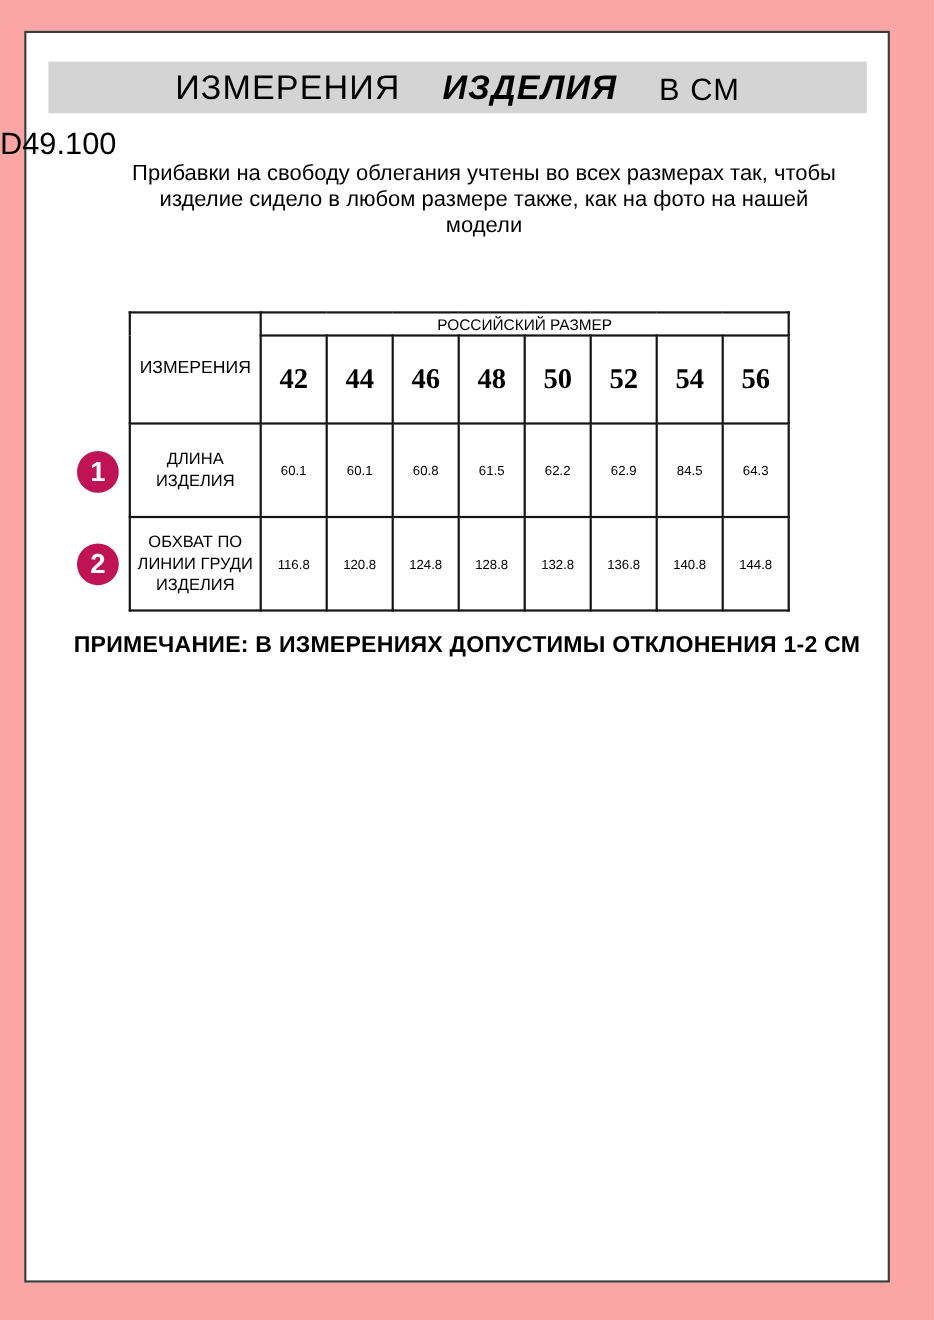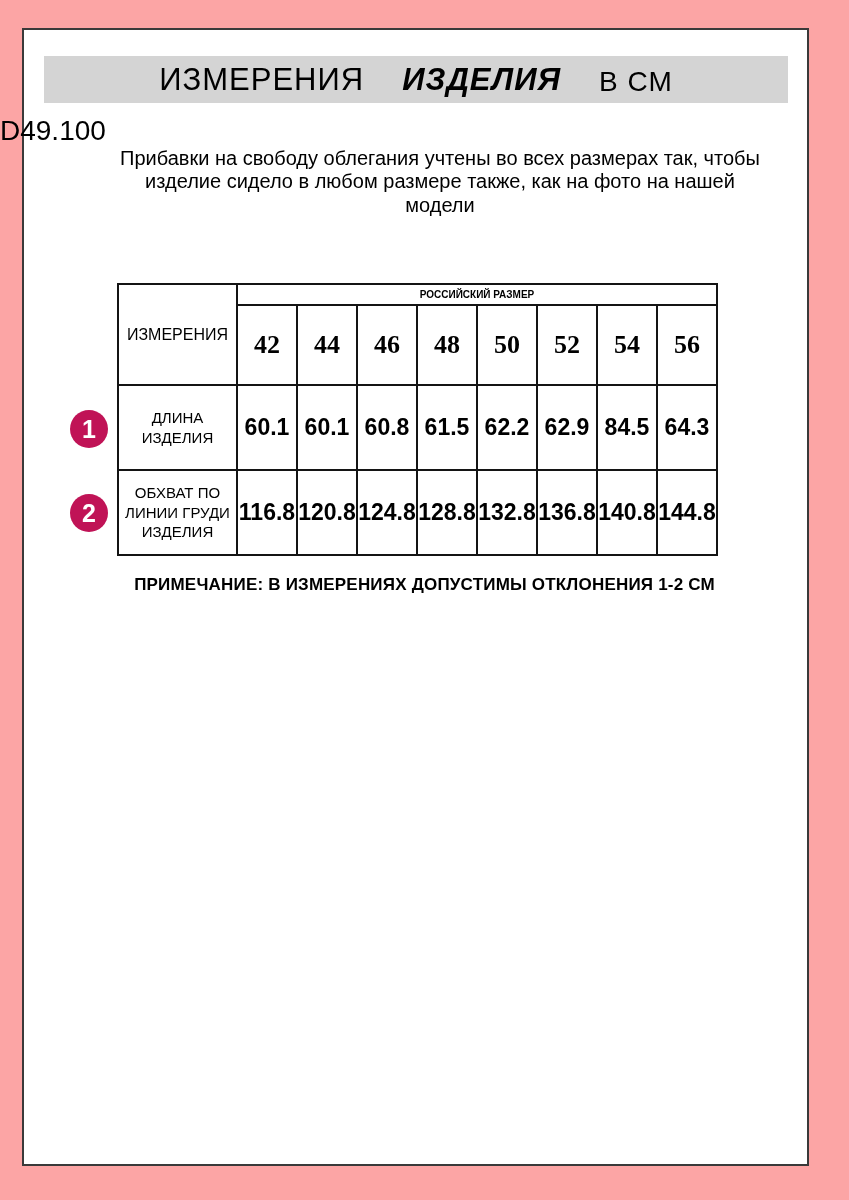--- a/index.html
+++ b/index.html
@@ -63,26 +63,26 @@
     border: 2px solid #141414;
     text-align: center;
     vertical-align: middle;
     padding: 0;
   }
   .col-meas { width: 119px; }
   .col-size { width: 60px; }
 
   .corner-cell      { font-size: 16px; font-weight: 400; }
   .group-header-row { height: 21px; }
-  .group-header     { font-size: 10px; font-weight: 700; margin-left: 20px; }
+  .group-header     { font-size: 14px; font-weight: 400; margin-left: 20px; }
   .sizes-row        { height: 80px; }
   .size-head        { font-size: 26px; font-weight: 700; font-family: Liberation Serif, serif; }
   .data-row         { height: 85px; }
   .row-label        { font-size: 15px; line-height: 1.3; font-weight: 400; padding: 0 6px; margin-left: 26px; }
-  .value-cell       { font-size: 23px; font-weight: 700; }
+  .value-cell       { font-size: 12px; font-weight: 400; }
 
   .marker {
     position: absolute;
     left: 70px;
     width: 38px; height: 38px;
     border-radius: 50%;
     background: #c01356;
     color: #fff;
     font-size: 25px;
     font-weight: 700;
@@ -91,21 +91,21 @@
     justify-content: center;
   }
   .marker-1 { top: 410px; }
   .marker-2 { top: 494px; }
 
   .note {
     position: absolute;
     left: 0; top: 575px;
     width: 849px;
     text-align: center;
-    font-size: 17px;
+    font-size: 21px;
     font-weight: 700;
     letter-spacing: 0.2px;
   }
 </style>
 </head>
 <body>
 
 <div class="canvas">
 
   <div class="page-frame"></div>

